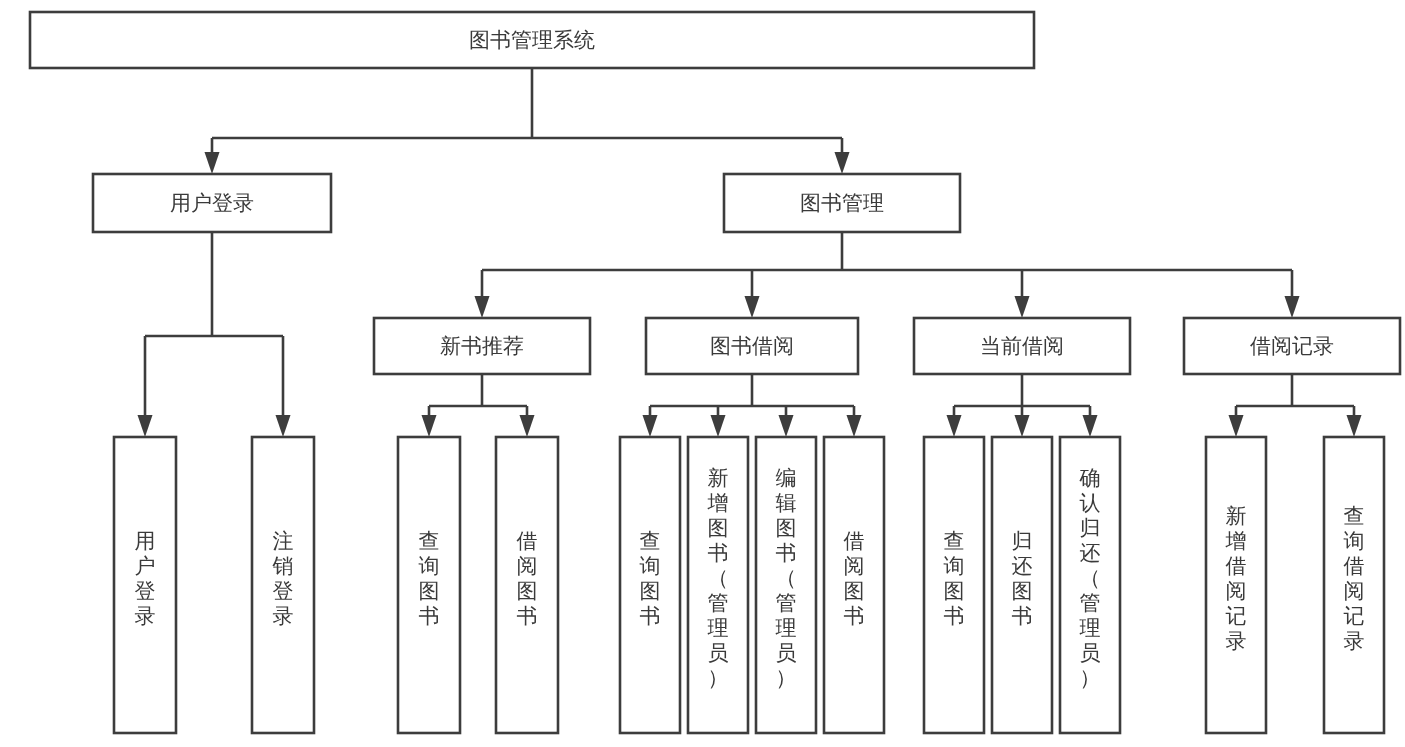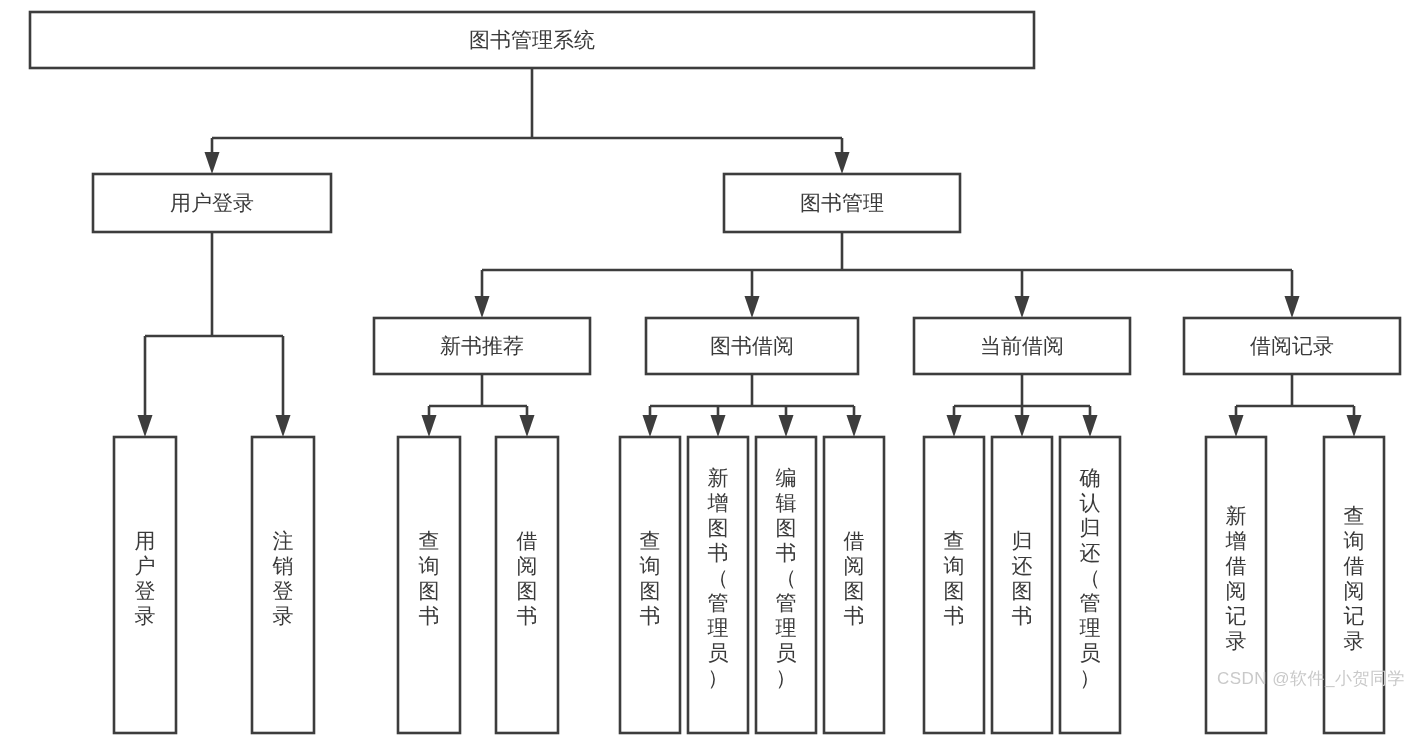--- a/index.html
+++ b/index.html
@@ -216,14 +216,13 @@
         <g>
           <rect class="node-box" x="1194" y="437" width="60" height="296"></rect>
           <text class="node-label-vertical" x="1224" y="522.5"><tspan x="1224" dy="0">新</tspan><tspan x="1224" dy="25">增</tspan><tspan x="1224" dy="25">借</tspan><tspan x="1224" dy="25">阅</tspan><tspan x="1224" dy="25">记</tspan><tspan x="1224" dy="25">录</tspan></text>
         </g>
         <g>
           <rect class="node-box" x="1312" y="437" width="60" height="296"></rect>
           <text class="node-label-vertical" x="1342" y="522.5"><tspan x="1342" dy="0">查</tspan><tspan x="1342" dy="25">询</tspan><tspan x="1342" dy="25">借</tspan><tspan x="1342" dy="25">阅</tspan><tspan x="1342" dy="25">记</tspan><tspan x="1342" dy="25">录</tspan></text>
         </g>
       </g>
   </svg>
-  <div class="watermark">CSDN @软件_小贺同学</div>
 </div>
 
 </body></html>

